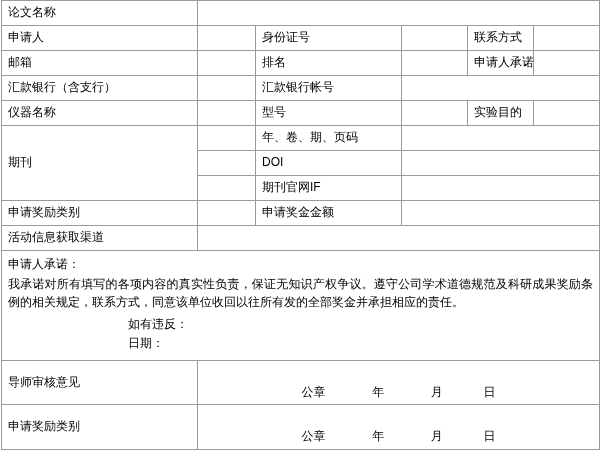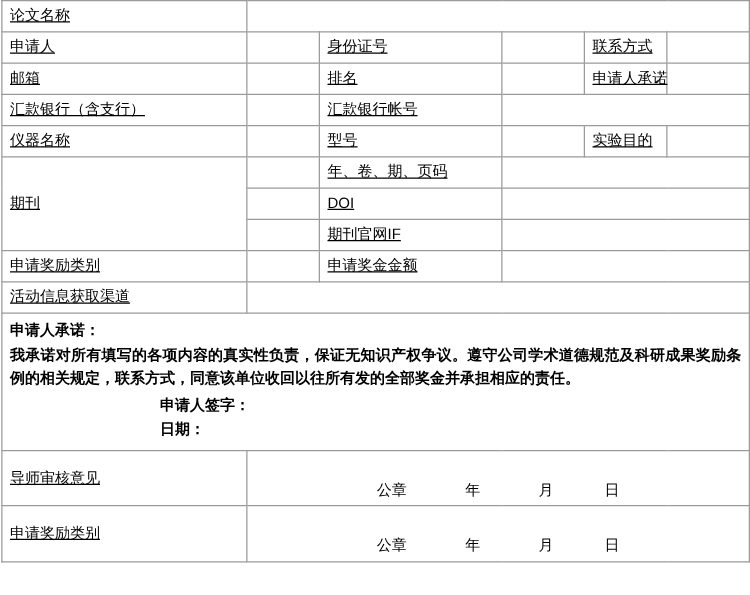--- a/index.html
+++ b/index.html
@@ -30,33 +30,31 @@
     border: 1px solid #9a9a9a;
     padding: 0;
     vertical-align: middle;
     font-size: 12px;
     line-height: 1.3;
     height: 24px;
   }
   .cell-pad {
     padding: 4px 6px;
     display: block;
-    text-decoration: underline;
   }
   .label {
     white-space: nowrap;
   }
   .blank {
     display: block;
     min-height: 16px;
   }
   
   .commit {
     padding: 6px 6px 8px 6px;
-    font-weight: bold;
   }
   .commit-title {
     margin: 0 0 2px 0;
   }
   .commit-body {
     margin: 0;
     line-height: 1.5;
     text-align: justify;
   }
   .sign-line {
@@ -252,21 +250,21 @@
       <td colspan="5">
         <span class="cell-pad blank"></span>
       </td>
     </tr>
 
     <tr>
       <td colspan="6">
         <div class="commit">
           <p class="commit-title">申请人承诺：</p>
           <p class="commit-body">我承诺对所有填写的各项内容的真实性负责，保证无知识产权争议。遵守公司学术道德规范及科研成果奖励条例的相关规定，联系方式，同意该单位收回以往所有发的全部奖金并承担相应的责任。</p>
-          <div class="sign-line">申请人签字：</div>
+          <div class="sign-line">如有违反：</div>
           <div class="date-line">日期：</div>
         </div>
       </td>
     </tr>
 
     <tr>
       <td class="approval-cell">
         <span class="cell-pad label">导师审核意见</span>
       </td>
       <td class="approval-cell" colspan="5">

